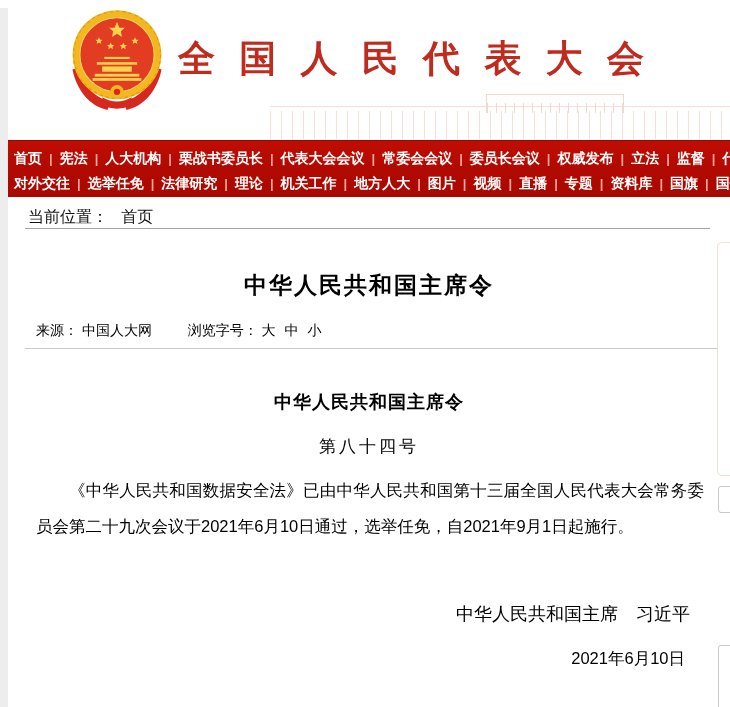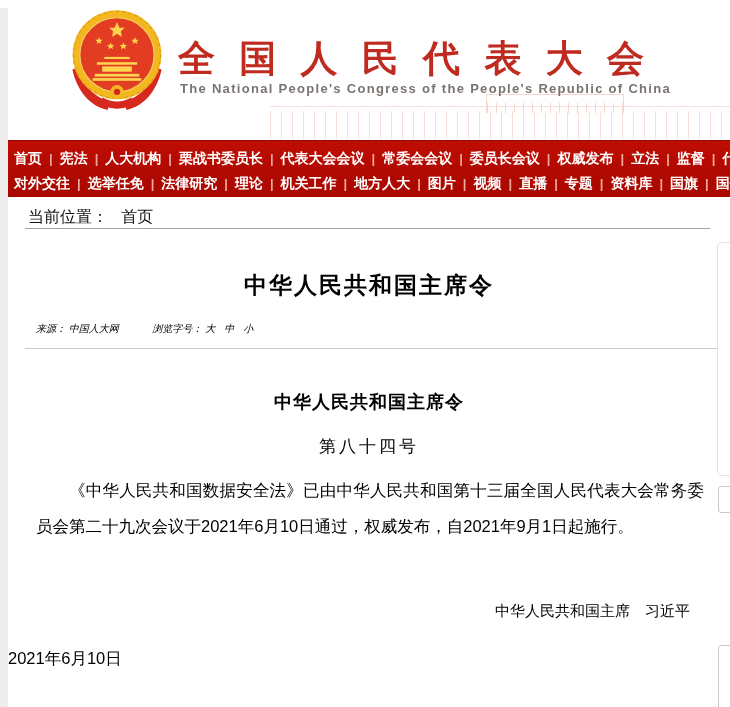--- a/index.html
+++ b/index.html
@@ -56,21 +56,21 @@
   .breadcrumb{position:absolute;left:20px;top:207px;font-size:16px;color:#111;white-space:nowrap;}
   .breadcrumb a{color:#111;text-decoration:none;cursor:pointer;}
   .crumb-divider{position:absolute;left:17px;top:228px;width:685px;height:0;border-top:1px solid #a3a3a3;}
 
   
   .page-title{
     position:absolute;left:0;top:270px;width:722px;text-align:center;
     font-family:"Liberation Serif","DejaVu Serif",serif;
     font-size:23px;font-weight:bold;color:#000;letter-spacing:2px;
   }
-  .meta{position:absolute;left:28px;top:322px;width:680px;font-size:10px;color:#000;font-style:italic;}
+  .meta{position:absolute;left:28px;top:322px;width:680px;font-size:14px;color:#000;}
   .meta-left{float:left;white-space:nowrap;}
   .meta-left .gap{display:inline-block;width:28px;}
   .fs-btn{cursor:pointer;margin-right:9px;}
   .meta-right{float:right;white-space:nowrap;}
   .meta-divider{position:absolute;left:17px;top:348px;width:695px;height:0;border-top:1px solid #c9c9c9;}
 
   
   .side-box-pink{position:absolute;left:709px;top:242px;width:60px;height:232px;border:1px solid #f5ddd3;border-radius:5px;background:#fff;}
   .side-box-gray1{position:absolute;left:710px;top:486px;width:60px;height:25px;border:1px solid #c9c9c9;border-radius:3px;background:#fff;}
   .side-box-gray2{position:absolute;left:710px;top:645px;width:60px;height:70px;border:1px solid #c9c9c9;border-radius:3px;background:#fff;}
@@ -84,24 +84,24 @@
     position:absolute;left:0;top:435px;width:722px;text-align:center;
     font-family:"Liberation Serif","DejaVu Serif",serif;
     font-size:17px;color:#000;letter-spacing:3px;
   }
   .article-body{
     position:absolute;left:28px;top:472px;width:668px;
     font-size:16.5px;color:#000;line-height:36px;text-indent:2em;text-align:justify;
   }
   .article-signature{
     position:absolute;left:0;top:602px;width:682px;text-align:right;
-    font-size:15px;color:#000;
+    font-size:18px;color:#000;
   }
   .article-date{
-    position:absolute;left:0;top:648px;width:677px;
+    position:absolute;left:0;top:648px;width:677px;text-align:right;
     font-size:16.5px;color:#000;
   }
 </style>
 </head>
 <body>
 
 <div class="left-strip"></div>
 
 <div class="page">
 
@@ -136,21 +136,20 @@
         <rect x="29" y="64" width="42" height="2.6" fill="#ffd34e"></rect>
         <rect x="27" y="68" width="46" height="2.6" fill="#ffd34e"></rect>
 
         <circle cx="50" cy="81" r="6.5" fill="#f3b81f"></circle>
         <circle cx="50" cy="81" r="3" fill="#d6281e"></circle>
         <path d="M36,86 Q50,94 64,86 L62,94 Q50,100 38,94 Z" fill="#d6281e"></path>
       </svg>
     </div>
 
     <div class="site-title">全 国 人 民 代 表 大 会</div>
-    <div class="site-subtitle">The National People's Congress of the People's Republic of China</div>
   </div>
 
   <div class="nav">
     <div class="nav-row"><a class="nav-link">首页</a><span class="nav-sep">|</span><a class="nav-link">宪法</a><span class="nav-sep">|</span><a class="nav-link">人大机构</a><span class="nav-sep">|</span><a class="nav-link">栗战书委员长</a><span class="nav-sep">|</span><a class="nav-link">代表大会会议</a><span class="nav-sep">|</span><a class="nav-link">常委会会议</a><span class="nav-sep">|</span><a class="nav-link">委员长会议</a><span class="nav-sep">|</span><a class="nav-link">权威发布</a><span class="nav-sep">|</span><a class="nav-link">立法</a><span class="nav-sep">|</span><a class="nav-link">监督</a><span class="nav-sep">|</span><a class="nav-link">代表</a></div>
     <div class="nav-row"><a class="nav-link">对外交往</a><span class="nav-sep">|</span><a class="nav-link">选举任免</a><span class="nav-sep">|</span><a class="nav-link">法律研究</a><span class="nav-sep">|</span><a class="nav-link">理论</a><span class="nav-sep">|</span><a class="nav-link">机关工作</a><span class="nav-sep">|</span><a class="nav-link">地方人大</a><span class="nav-sep">|</span><a class="nav-link">图片</a><span class="nav-sep">|</span><a class="nav-link">视频</a><span class="nav-sep">|</span><a class="nav-link">直播</a><span class="nav-sep">|</span><a class="nav-link">专题</a><span class="nav-sep">|</span><a class="nav-link">资料库</a><span class="nav-sep">|</span><a class="nav-link">国旗</a><span class="nav-sep">|</span><a class="nav-link">国歌</a></div>
   </div>
 
   <div class="breadcrumb">
     <span>当前位置：</span>
     <span>&nbsp;</span>
@@ -170,17 +169,17 @@
     </div>
   </div>
   <div class="meta-divider"></div>
 
   <div class="side-box-pink"></div>
   <div class="side-box-gray1"></div>
   <div class="side-box-gray2"></div>
 
   <div class="article-title">中华人民共和国主席令</div>
   <div class="article-number">第八十四号</div>
-  <div class="article-body">《中华人民共和国数据安全法》已由中华人民共和国第十三届全国人民代表大会常务委员会第二十九次会议于2021年6月10日通过，权威发布，自2021年9月1日起施行。</div>
+  <div class="article-body">《中华人民共和国数据安全法》已由中华人民共和国第十三届全国人民代表大会常务委员会第二十九次会议于2021年6月10日通过，选举任免，自2021年9月1日起施行。</div>
   <div class="article-signature">中华人民共和国主席　习近平</div>
   <div class="article-date">2021年6月10日</div>
 
 </div>
 
 </body></html>

